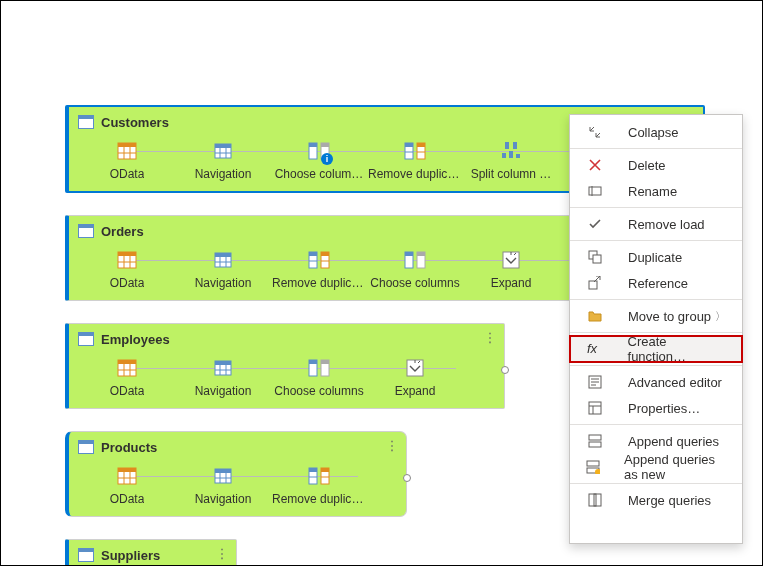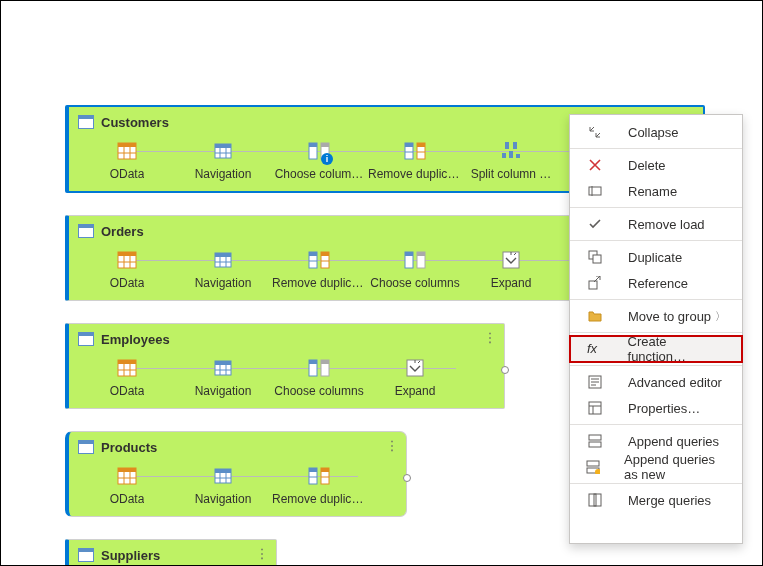--- a/index.html
+++ b/index.html
@@ -279,21 +279,21 @@
               <rect x="13" y="1" width="8" height="16" fill="#fff" stroke="#e08b1f"></rect>
               <rect x="13" y="1" width="8" height="4" fill="#e08b1f"></rect>
               <line x1="13" y1="10" x2="21" y2="10" stroke="#e08b1f"></line>
             </svg>
           </div>
           <span class="lbl">Remove duplicat…</span>
         </div>
       </div>
       <div class="endnode"></div>
     </div>
-    <div class="query" style="width: 212px;">
+    <div class="query" style="width: 172px;">
       <div class="qheader">
         <span class="ico">
           <span class="tbl-ic"></span>
         </span>
         <span class="qtitle">Suppliers</span>
         <div class="more">⋮</div>
       </div>
     </div>
   </div>
 <div class="menu" id="menu">

